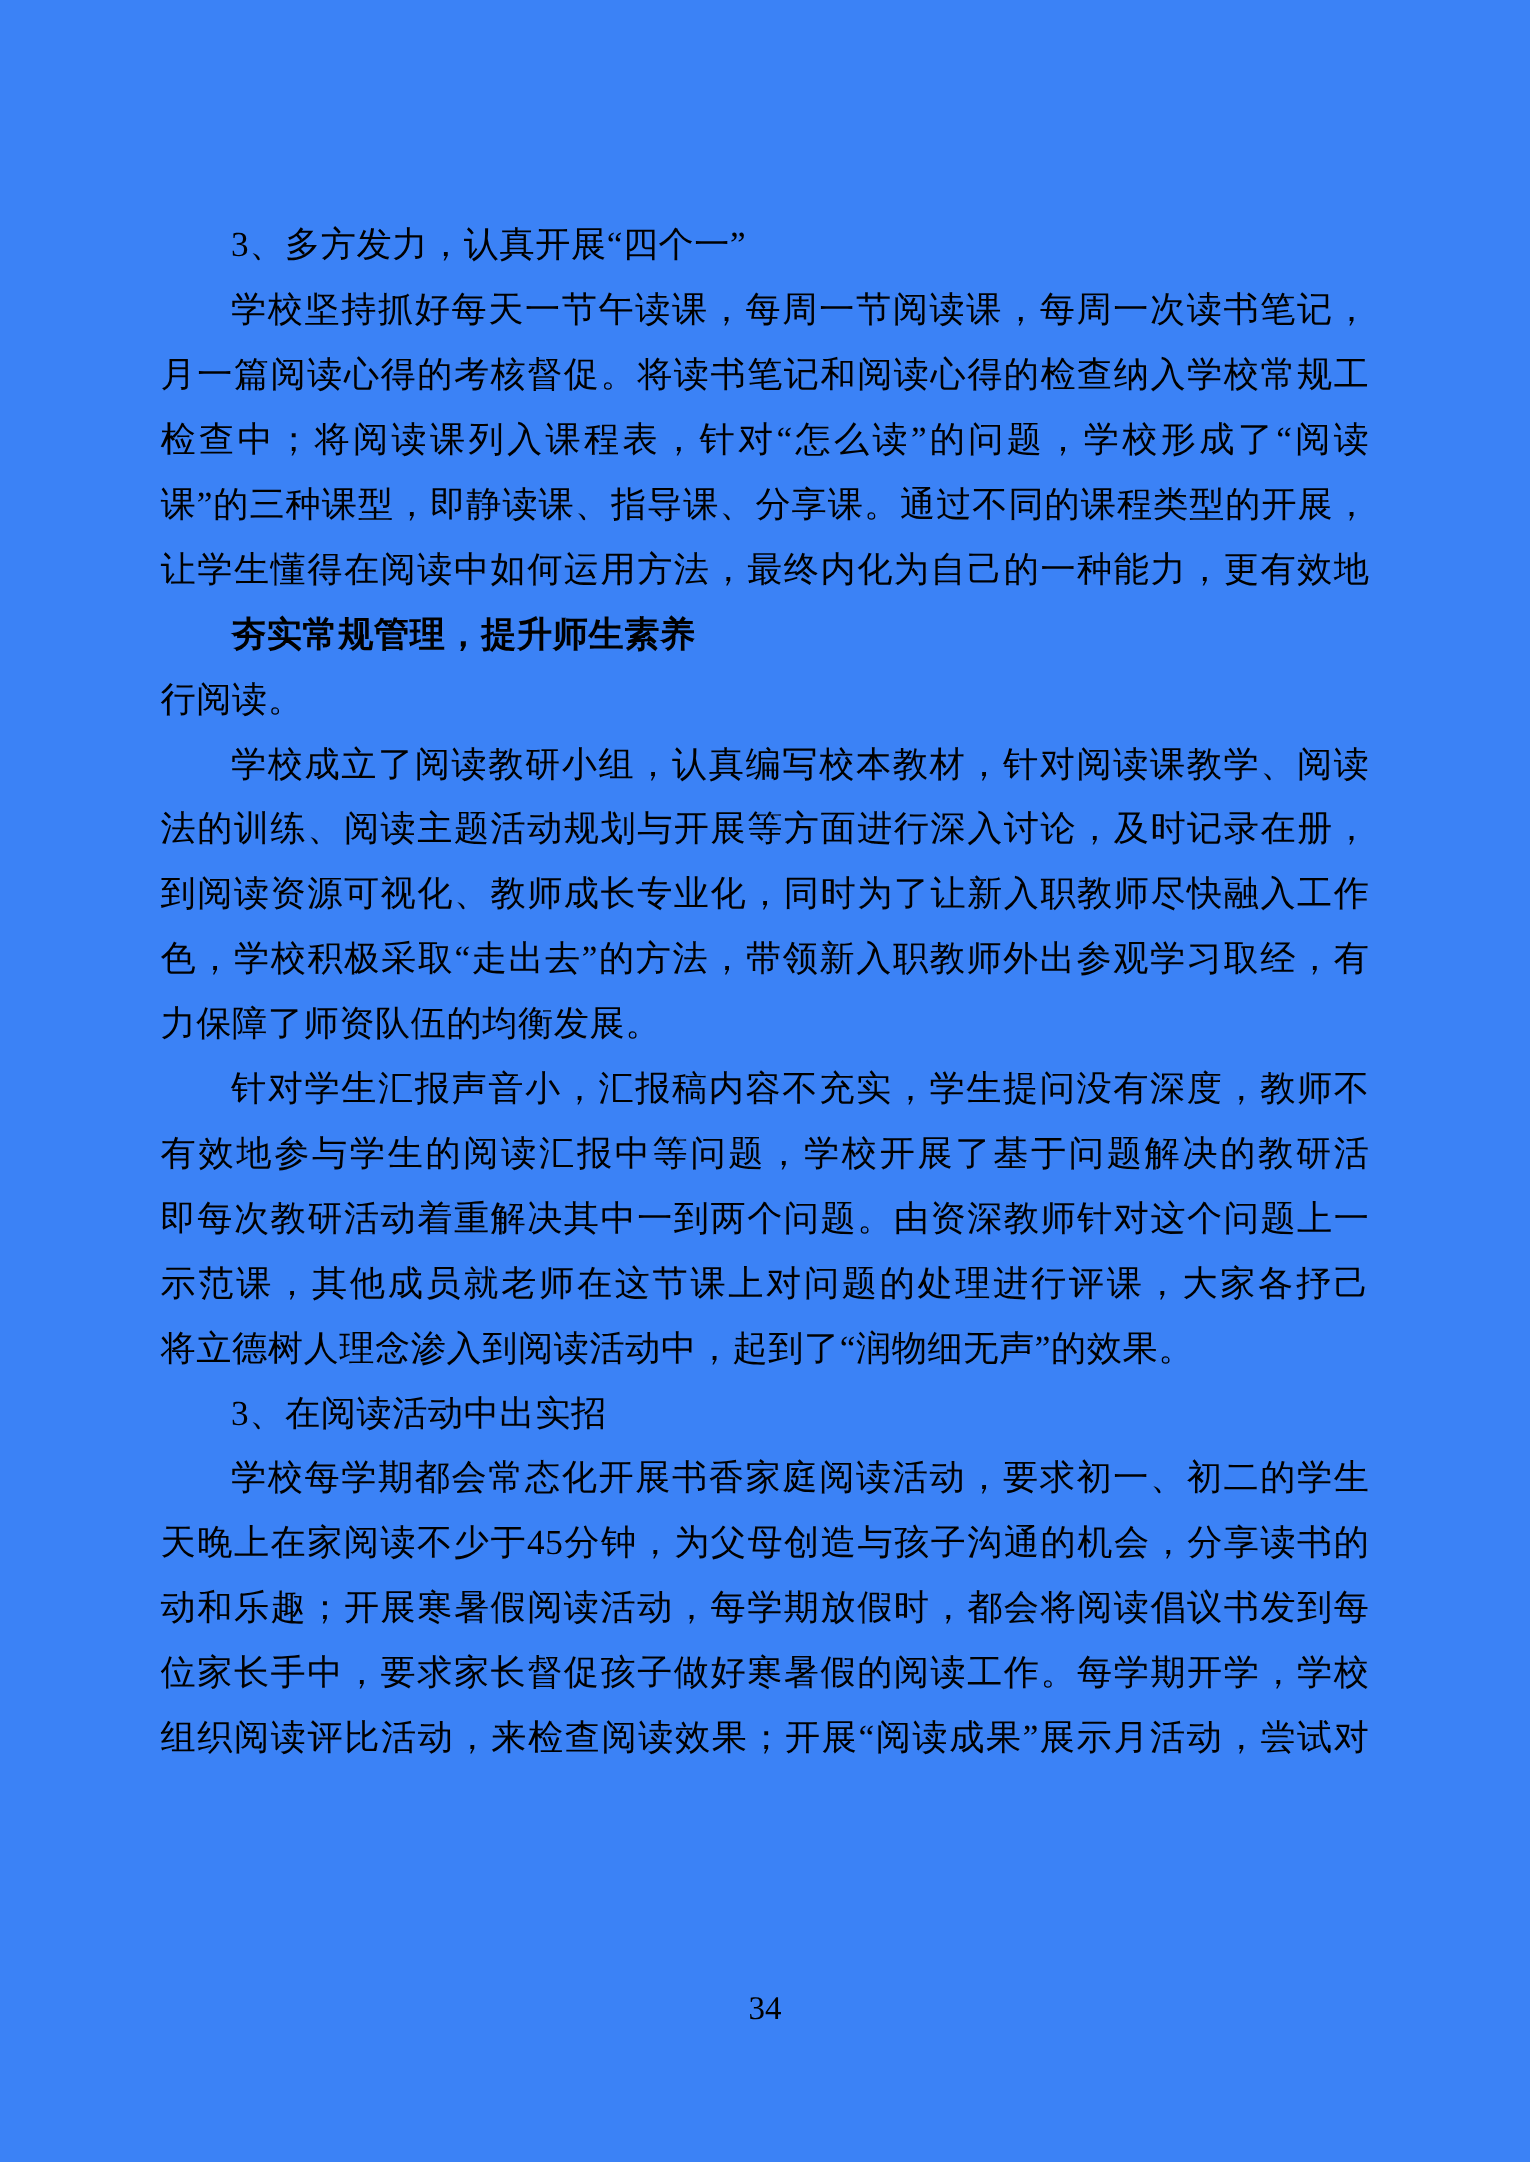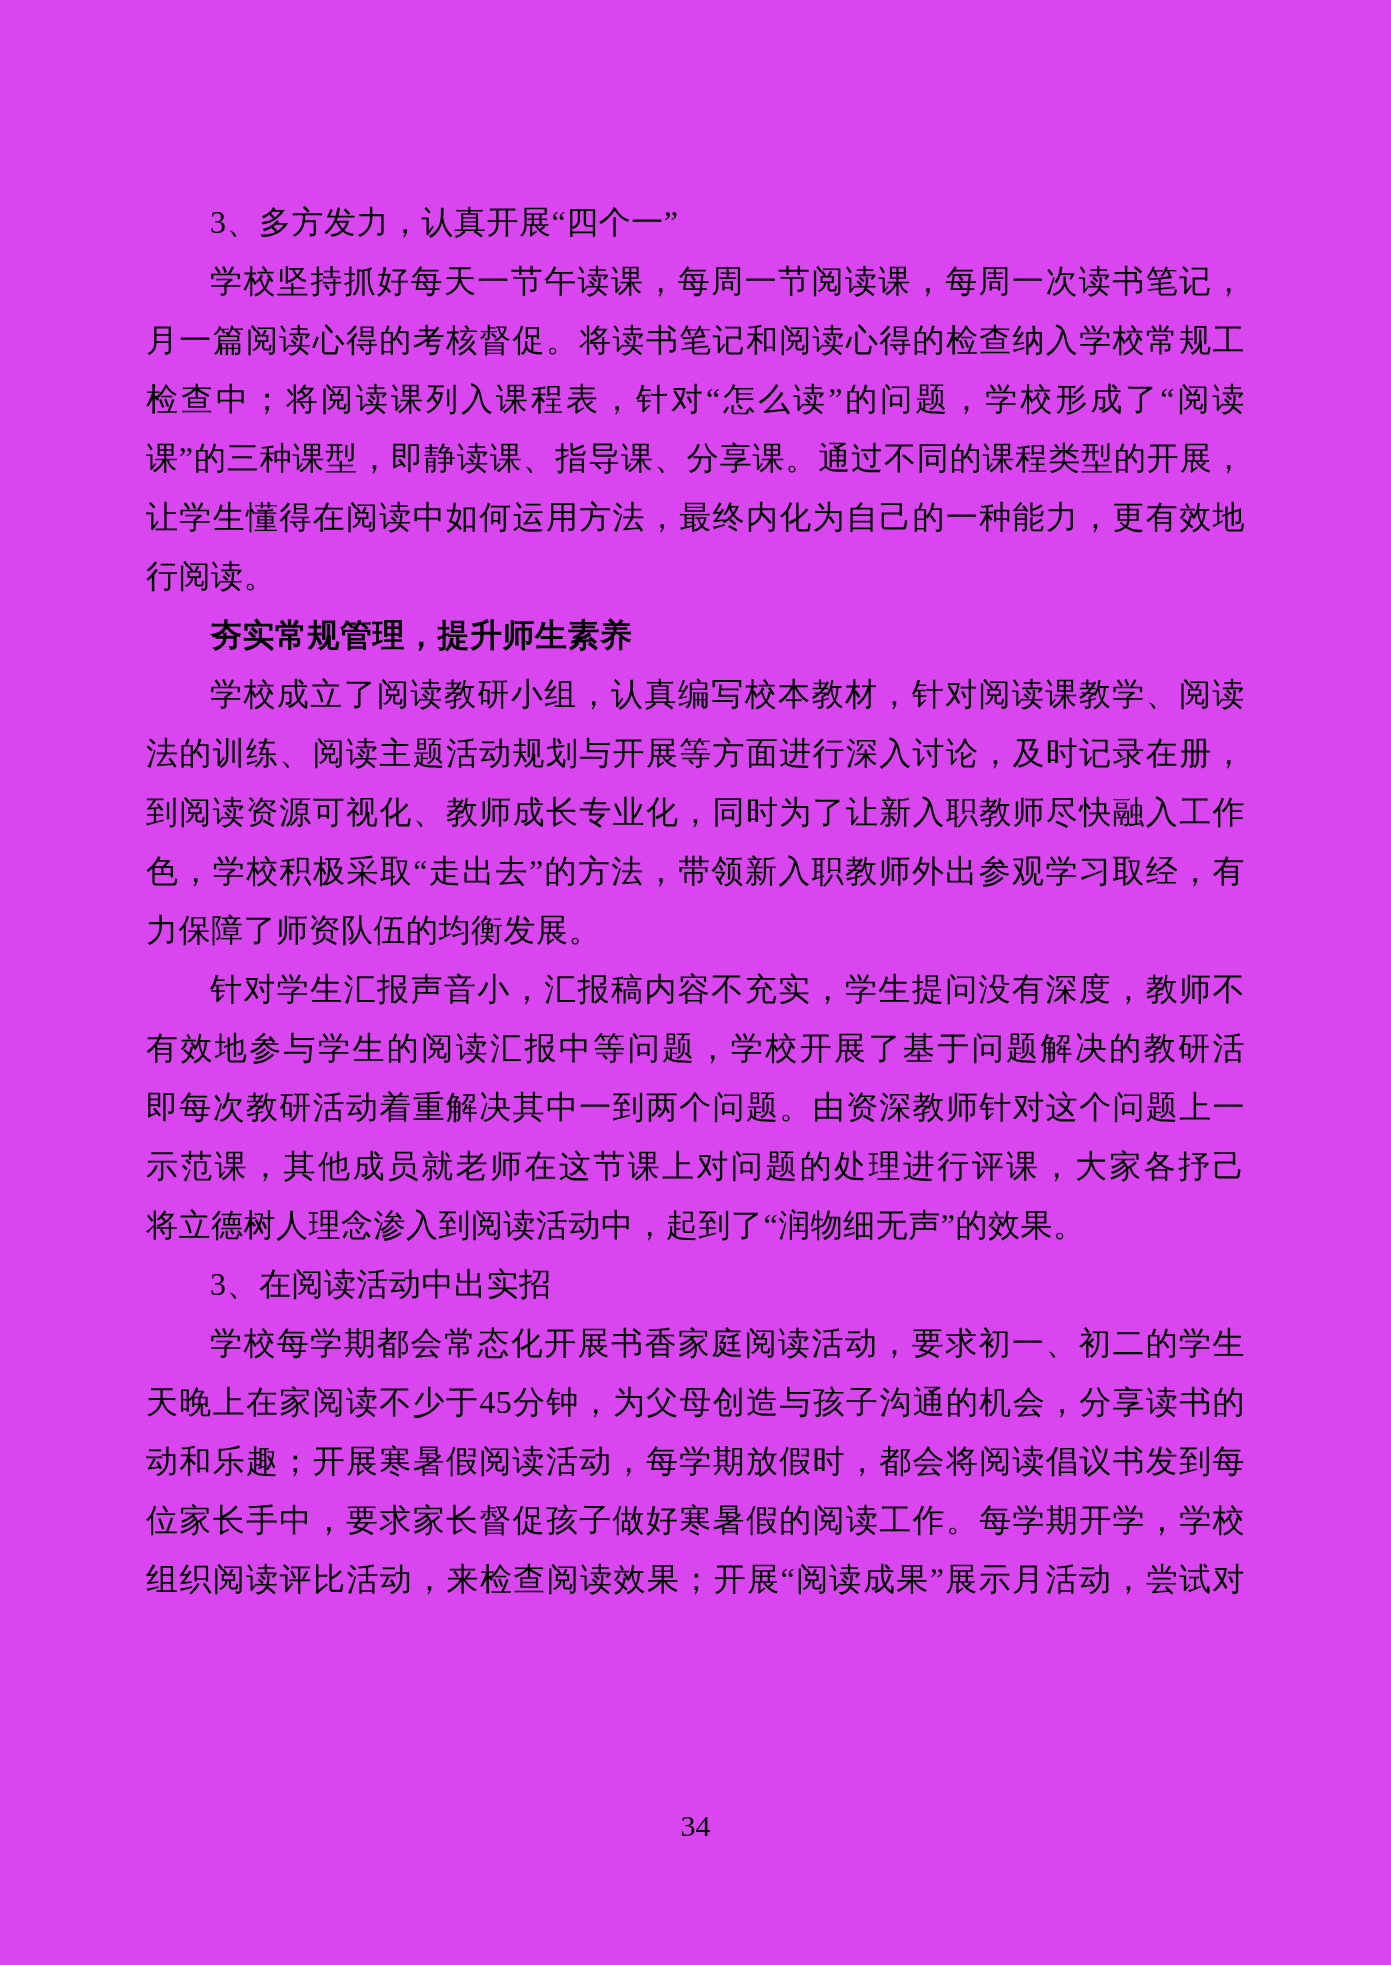--- a/index.html
+++ b/index.html
@@ -15,21 +15,21 @@
     font-family: "Liberation Serif", "DejaVu Serif", serif;
     color: #000000;
     overflow: hidden;
   }
   .page {
     position: absolute;
     left: 0;
     top: 0;
     width: 1391px;
     height: 1965px;
-    background: #d946ef;
+    background: #3b82f6;
   }
   .doc-body {
     position: absolute;
     left: 146px;
     top: 193px;
     width: 1099px;
   }
   .line {
     font-size: 32px;
     height: 59px;
@@ -64,22 +64,22 @@
 <body>
 
 <div class="page">
   <div class="doc-body">
       <div class="line indent">3、多方发力，认真开展“四个一”</div>
       <div class="line indent justify">学校坚持抓好每天一节午读课，每周一节阅读课，每周一次读书笔记，每</div>
       <div class="line justify">月一篇阅读心得的考核督促。将读书笔记和阅读心得的检查纳入学校常规工作</div>
       <div class="line justify">检查中；将阅读课列入课程表，针对“怎么读”的问题，学校形成了“阅读</div>
       <div class="line justify">课”的三种课型，即静读课、指导课、分享课。通过不同的课程类型的开展，</div>
       <div class="line justify">让学生懂得在阅读中如何运用方法，最终内化为自己的一种能力，更有效地进</div>
+      <div class="line indent bold">夯实常规管理，提升师生素养</div>
       <div class="line">行阅读。</div>
-      <div class="line indent bold">夯实常规管理，提升师生素养</div>
       <div class="line indent justify">学校成立了阅读教研小组，认真编写校本教材，针对阅读课教学、阅读方</div>
       <div class="line justify">法的训练、阅读主题活动规划与开展等方面进行深入讨论，及时记录在册，做</div>
       <div class="line justify">到阅读资源可视化、教师成长专业化，同时为了让新入职教师尽快融入工作角</div>
       <div class="line justify">色，学校积极采取“走出去”的方法，带领新入职教师外出参观学习取经，有</div>
       <div class="line">力保障了师资队伍的均衡发展。</div>
       <div class="line indent justify">针对学生汇报声音小，汇报稿内容不充实，学生提问没有深度，教师不能</div>
       <div class="line justify">有效地参与学生的阅读汇报中等问题，学校开展了基于问题解决的教研活动，</div>
       <div class="line justify">即每次教研活动着重解决其中一到两个问题。由资深教师针对这个问题上一节</div>
       <div class="line justify">示范课，其他成员就老师在这节课上对问题的处理进行评课，大家各抒己见，</div>
       <div class="line">将立德树人理念渗入到阅读活动中，起到了“润物细无声”的效果。</div>

